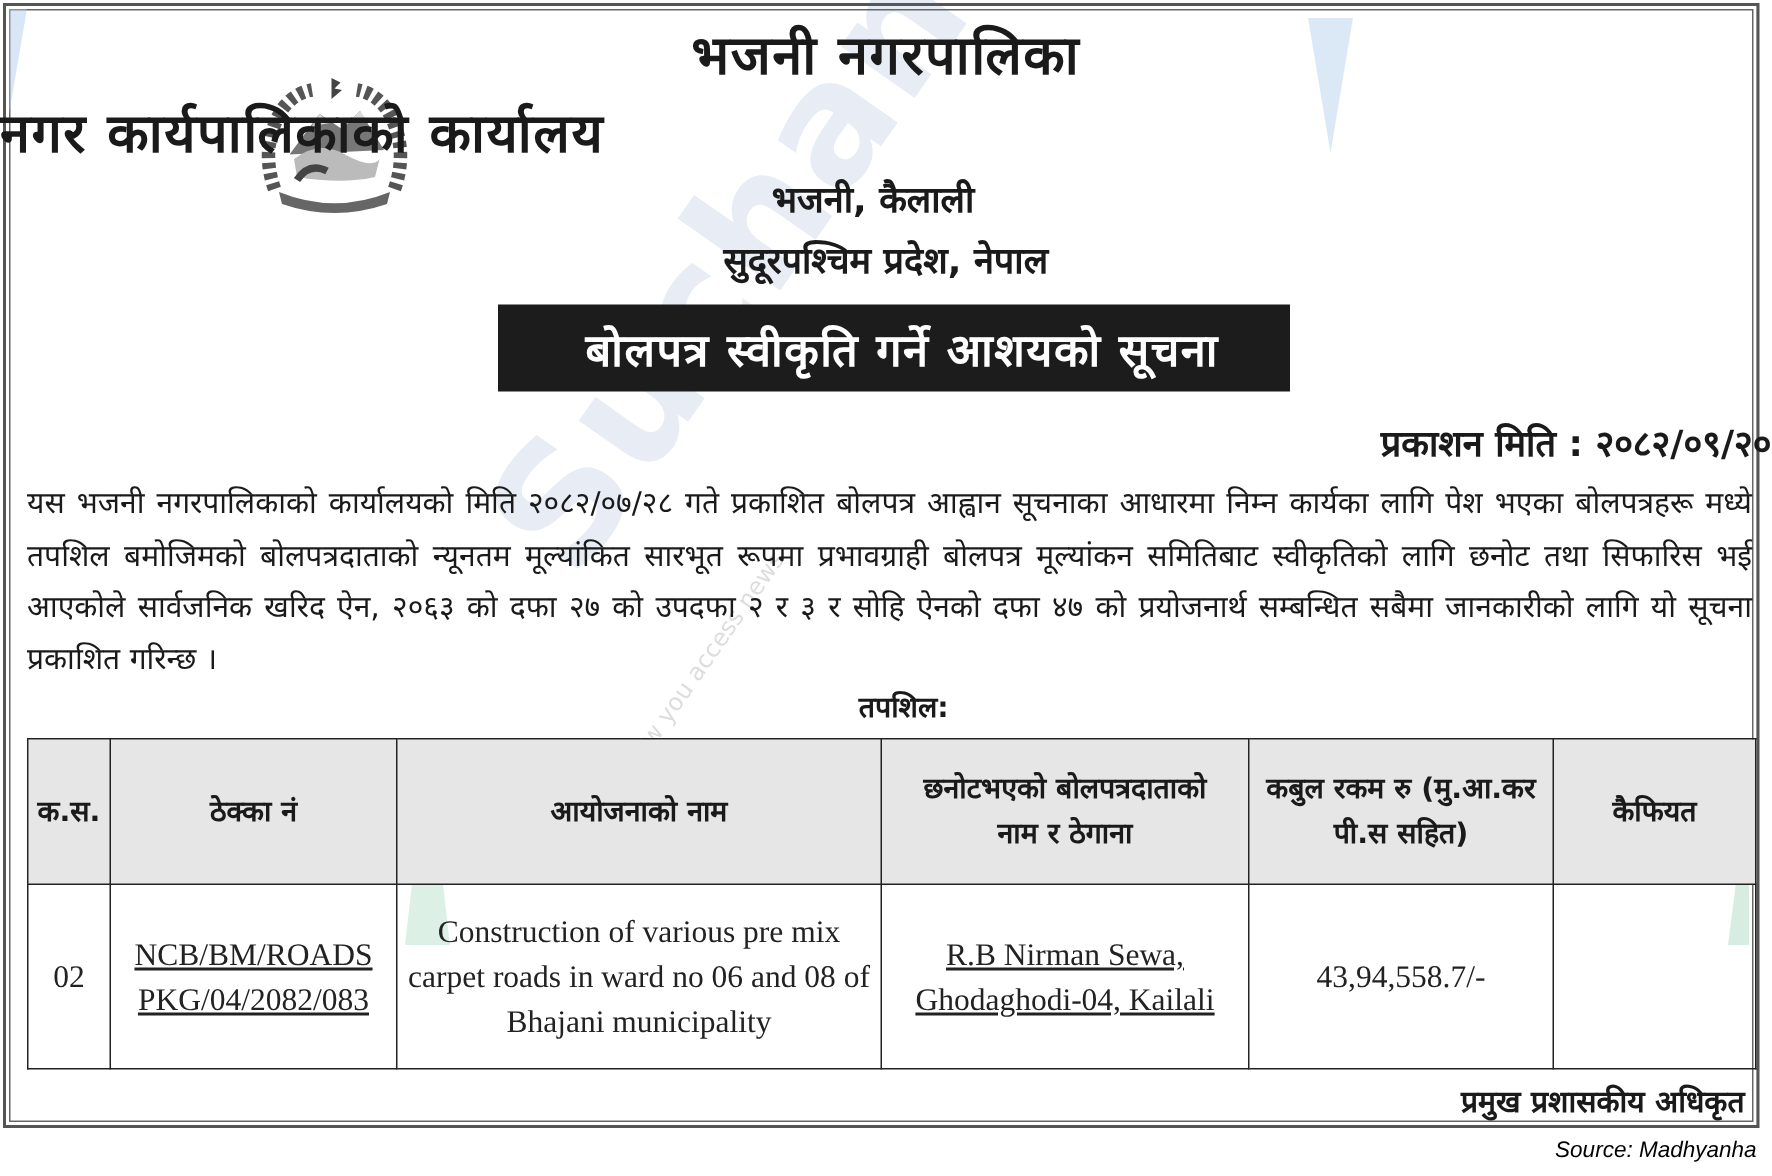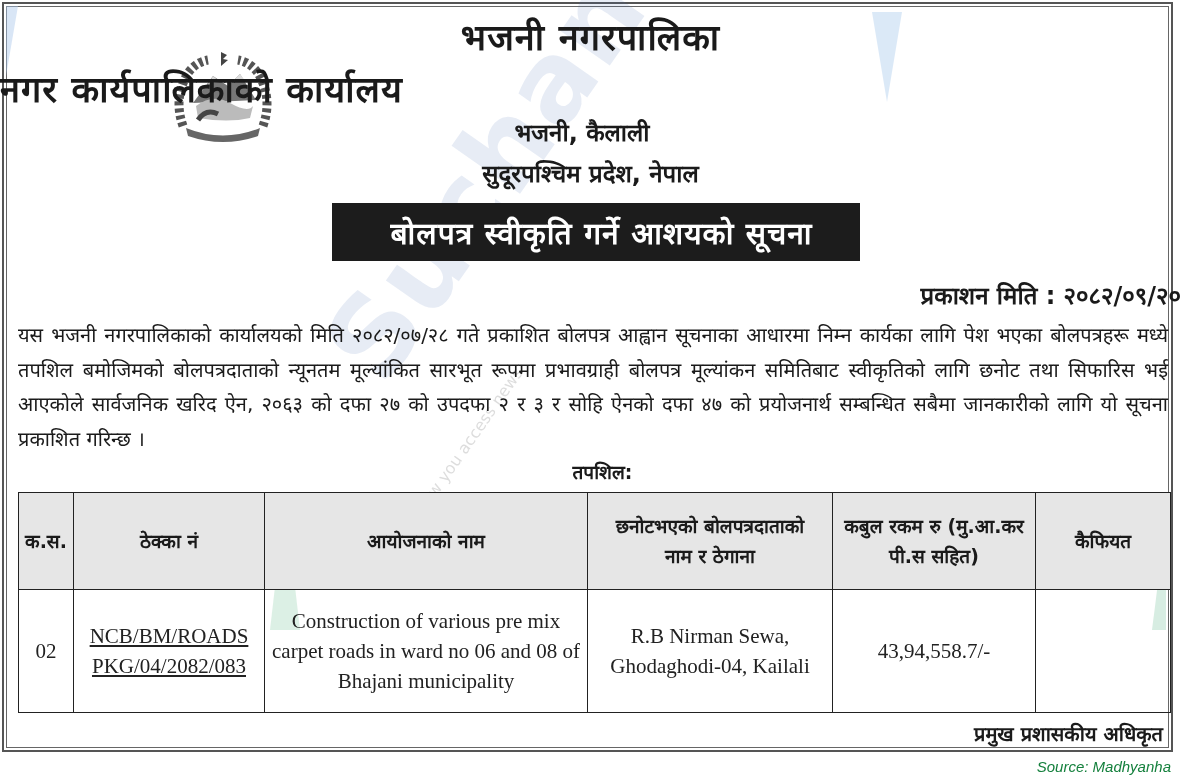--- a/index.html
+++ b/index.html
@@ -72,21 +72,21 @@
     background: #e6e6e6; height: 96px; font-size: 19px; font-weight: bold; line-height: 30px;
   }
   table.details td {
     height: 122px; font-family: "Liberation Serif", serif; font-size: 21px; line-height: 30px; color: #222;
   }
   .signature {
     position: absolute; right: 18px; top: 718px; font-size: 20px; font-weight: bold; line-height: 32px;
   }
   .source {
     position: absolute; right: 10px; top: 758px; font-family: "Liberation Sans", sans-serif;
-    font-style: italic; font-size: 15px; color: #15803d;
+    font-style: italic; font-size: 15px; color: #000000;
   }
 </style>
 </head>
 <body>
 
 <div class="frame"></div>
 
 <div class="deco-tri" style="left:6px;top:6px;border-left:12px solid rgba(170,200,235,0.45);border-right:6px solid transparent;border-bottom:70px solid transparent;"></div>
 <div class="deco-tri" style="left:872px;top:12px;border-left:15px solid transparent;border-right:15px solid transparent;border-top:90px solid rgba(190,215,240,0.55);"></div>
 <div class="deco-tri" style="left:270px;top:500px;border-left:15px solid transparent;border-right:15px solid transparent;border-bottom:130px solid rgba(95,185,138,0.22);"></div>
@@ -148,21 +148,21 @@
     </tr>
   </thead>
   <tbody>
     <tr>
       <td>02</td>
       <td>
         <span style="display:inline-block;max-width:180px;text-decoration:underline;">NCB/BM/ROADS PKG/04/2082/083</span>
       </td>
       <td>Construction of various pre mix carpet roads in ward no 06 and 08 of Bhajani municipality</td>
       <td>
-        <span style="display:inline-block;max-width:225px;">R.B Nirman Sewa, Ghodaghodi-04, Kailali</span>
+        <span style="display:inline-block;max-width:225px;text-decoration:underline;">R.B Nirman Sewa, Ghodaghodi-04, Kailali</span>
       </td>
       <td>43,94,558.7/-</td>
       <td></td>
     </tr>
   </tbody>
 </table>
 
 <div class="signature">प्रमुख प्रशासकीय अधिकृत</div>
 <div class="source">Source: Madhyanha</div>
 

